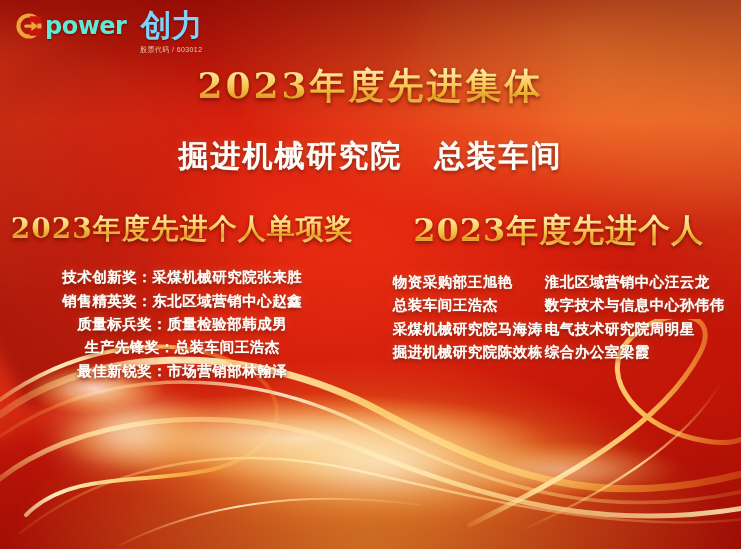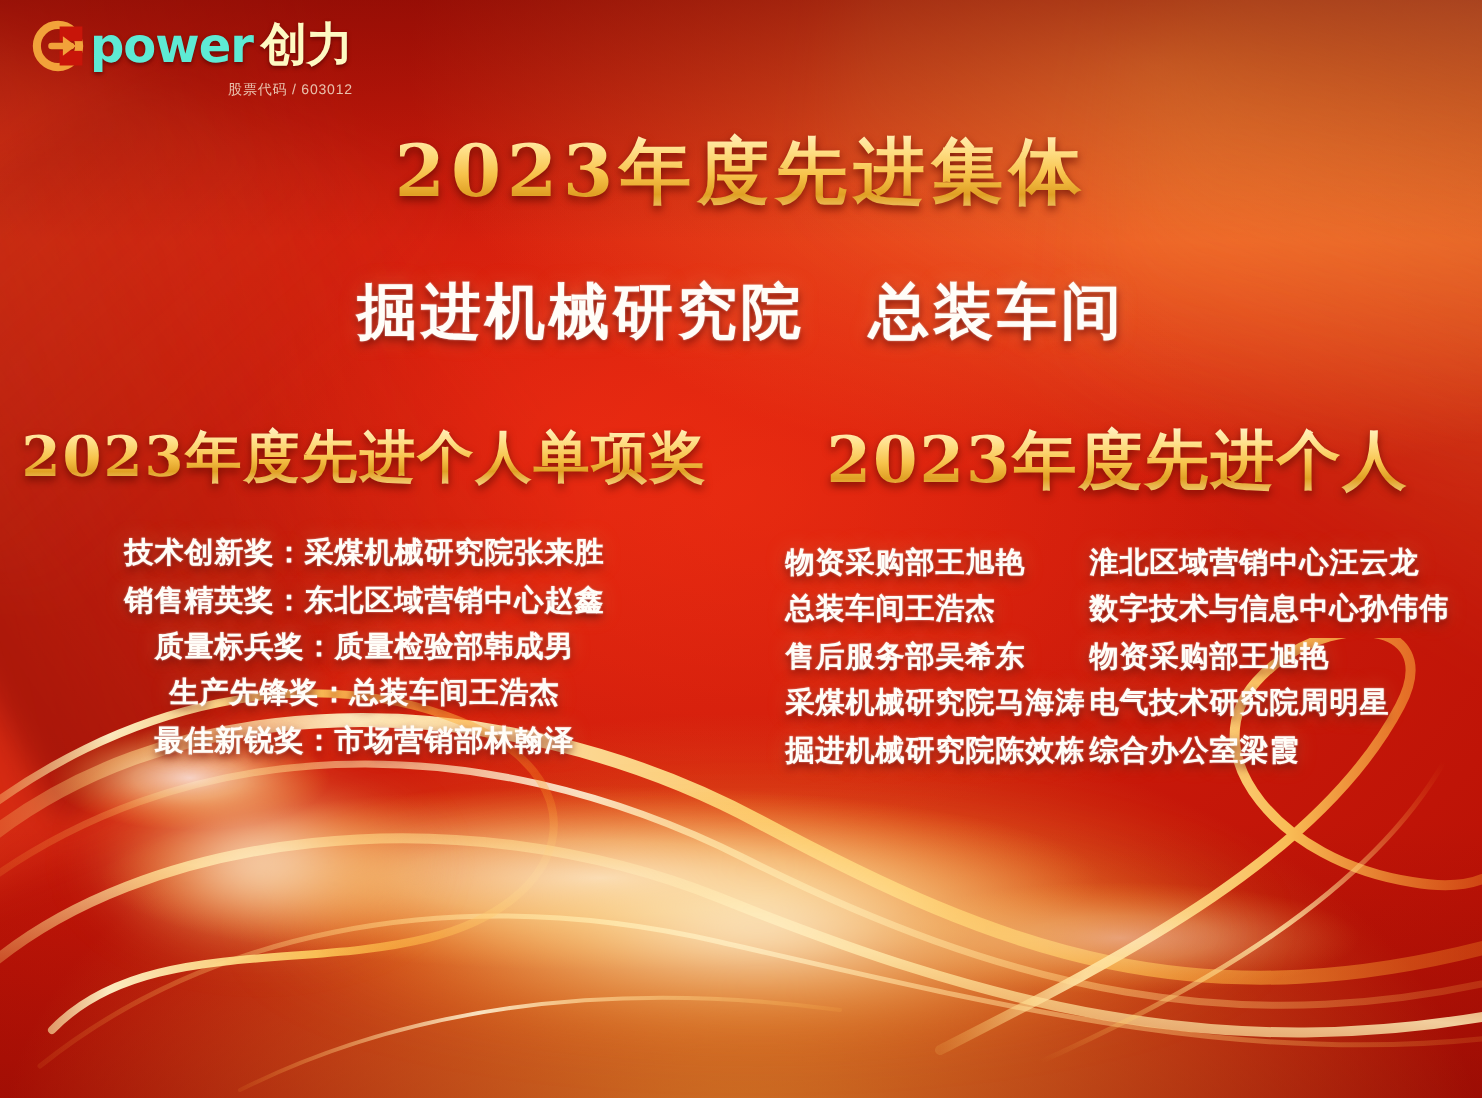--- a/index.html
+++ b/index.html
@@ -129,24 +129,24 @@
     font-weight: 700;
     font-size: 24px;
     letter-spacing: -0.5px;
     color: #5eead4;
     line-height: 1;
     text-shadow: 0 1px 2px rgba(90,4,2,0.8);
   }
   .logo-cn {
     font-family: "DejaVu Sans", sans-serif;
     font-weight: 700;
-    font-size: 23px;
-    color: #fef9c3;
+    font-size: 31px;
+    color: #7dd3fc;
     line-height: 1;
-    margin-left: 1px;
+    margin-left: 11px;
     text-shadow: 0 1px 2px rgba(90,4,2,0.8);
   }
   .logo-sub {
     margin-top: 4px;
     align-self: flex-end;
     font-size: 7px;
     letter-spacing: 0.4px;
     color: #f1d9c4;
     opacity: 0.88;
     white-space: nowrap;
@@ -339,24 +339,20 @@
       <ul class="award-list list-right">
         <li class="white-text">
           <span class="cellA">物资采购部王旭艳</span>
           <span class="cellB">淮北区域营销中心汪云龙</span>
         </li>
         <li class="white-text">
           <span class="cellA">总装车间王浩杰</span>
           <span class="cellB">数字技术与信息中心孙伟伟</span>
         </li>
         <li class="white-text">
-          <span class="cellA">售后服务部吴希东</span>
-          <span class="cellB">物资采购部王旭艳</span>
-        </li>
-        <li class="white-text">
           <span class="cellA">采煤机械研究院马海涛</span>
           <span class="cellB">电气技术研究院周明星</span>
         </li>
         <li class="white-text">
           <span class="cellA">掘进机械研究院陈效栋</span>
           <span class="cellB">综合办公室梁霞</span>
         </li>
       </ul>
     </div>
 

